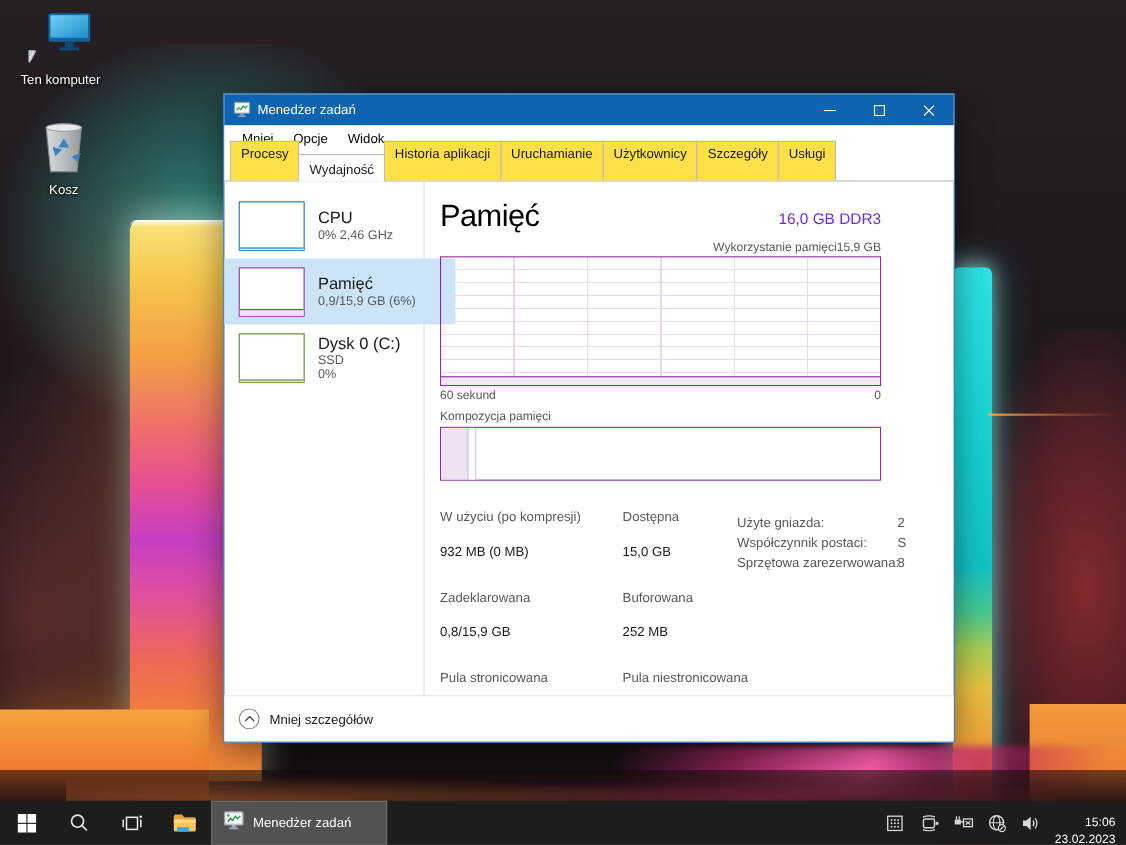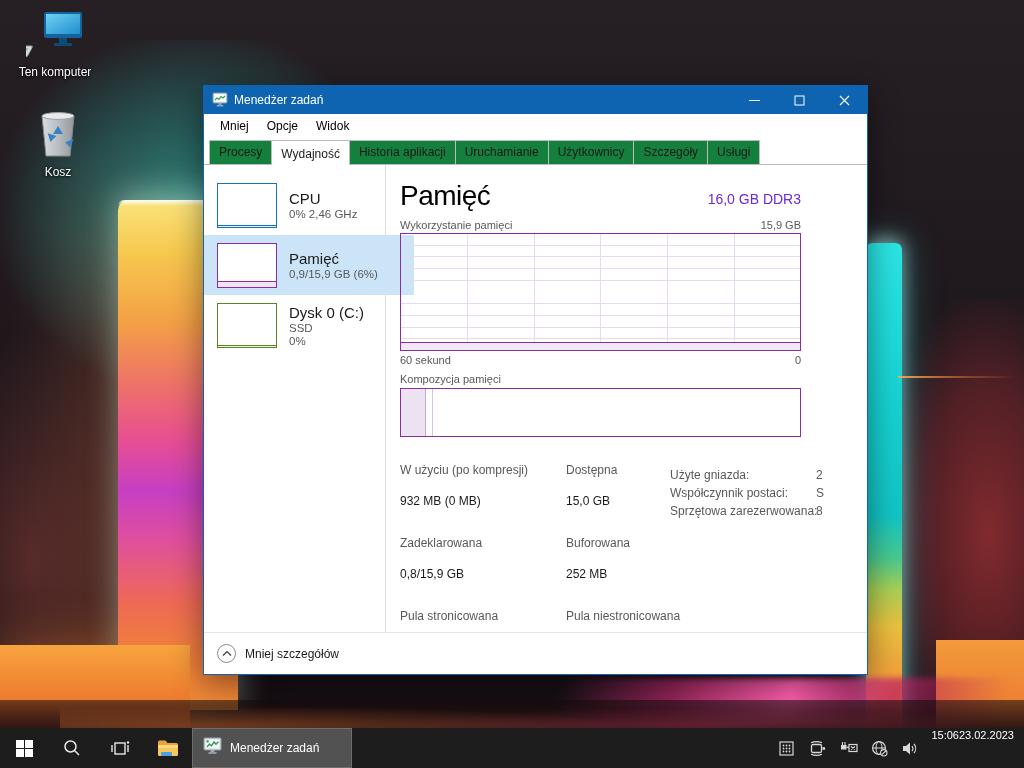--- a/index.html
+++ b/index.html
@@ -47,43 +47,43 @@
     border:1px solid #0f64b1; display:flex; flex-direction:column; box-shadow:0 8px 30px rgba(0,0,0,.45); }
   .titlebar { height:28px; background:#0f64b1; display:flex; align-items:center; color:#fff; flex:0 0 auto; }
   .titlebar .ticon { margin:0 6px 0 8px; display:flex; }
   .titlebar .ttext { font-size:12px; }
   .titlebar .tspace { flex:1; }
   .cap-btn { width:45px; height:28px; display:flex; align-items:center; justify-content:center; color:#fff; font-size:13px; }
   .cap-btn svg { display:block; }
   .menubar { height:24px; background:#fff; display:flex; align-items:center; padding-left:7px; flex:0 0 auto; }
   .menubar .mitem { font-size:12px; color:#000; padding:3px 9px; }
   .tabstrip { height:27px; background:#fff; display:flex; align-items:flex-end; padding-left:5px; border-bottom:1px solid #bcbcbc; flex:0 0 auto; }
-  .tab { font-size:12px; color:#1a1a1a; background:#15803d; border:1px solid #bcbcbc; border-bottom:none;
-    padding:4px 9px 4px 9px; margin-right:-1px; height:24px; white-space:nowrap; }
+  .tab { font-size:12px; color:#1a1a1a; background:#fde047; border:1px solid #bcbcbc; border-bottom:none;
+    padding:4px 9px 4px 9px; margin-right:-1px; height:36px; white-space:nowrap; }
   .tab.active { background:#fff; height:25px; padding-top:6px; position:relative; z-index:2; margin-bottom:-1px; }
 
   .content { flex:1 1 auto; display:flex; min-height:0; }
   .sidebar { width:182px; border-right:1px solid #dcdcdc; padding-top:10px; flex:0 0 auto; }
   .sb-item { height:60px; display:flex; align-items:center; padding-left:13px; gap:12px; width:210px; }
   .sb-item.selected { background:#cbe4f7; }
   .thumb { width:60px; height:45px; background:#fff; position:relative; flex:0 0 auto; }
   .thumb-cpu { border:1px solid #1375b7; }
   .thumb-cpu .usage { position:absolute; left:0; right:0; bottom:0; height:2px; border-top:1px solid #1375b7; background:#e8f2fa; }
   .thumb-mem { border:1px solid #8a2da2; }
   .thumb-mem .usage { position:absolute; left:0; right:0; bottom:0; height:6px; border-top:1px solid #8a2da2; background:#f0e3f4; }
   .thumb-disk { border:1px solid #5a8423; }
   .thumb-disk .usage { position:absolute; left:0; right:0; bottom:0; height:2px; border-top:1px solid #5a8423; background:#eef4e6; }
   .sb-line1 { font-size:15px; color:#1a1a1a; }
   .sb-line2, .sb-line3 { font-size:11.5px; color:#58585a; margin-top:1px; }
 
   .main { flex:1 1 auto; padding:17px 0 0 14px; position:relative; overflow:hidden; }
   .m-head { width:401px; display:flex; align-items:flex-end; justify-content:space-between; }
   .m-title { font-size:28px; font-weight:400; color:#000; letter-spacing:-.5px; line-height:1; }
   .m-sub { font-size:14px; color:#6d28d9; padding-bottom:3px; }
-  .m-graphlabels { width:401px; display:flex; justify-content:space-between; font-size:11px; color:#58585a; margin-top:9px; }
+  .m-graphlabels { width:401px; display:flex; justify-content:flex-end; font-size:11px; color:#58585a; margin-top:9px; }
   .graph { width:401px; height:118px; border:1px solid #8a2da2; margin-top:2px; position:relative; background:
       repeating-linear-gradient(to right, transparent 0px, transparent 65.8px, #e9d9ef 65.8px, #e9d9ef 66.8px),
       repeating-linear-gradient(to bottom, transparent 0px, transparent 10.7px, #e9d9ef 10.7px, #e9d9ef 11.7px); }
   .graph .fill { position:absolute; left:0; right:0; bottom:0; height:8px; background:#f2e8f5; border-top:1px solid #8a2da2; }
   .m-axis { width:401px; display:flex; justify-content:space-between; font-size:11px; color:#58585a; margin-top:3px; }
   .m-complabel { font-size:11px; color:#58585a; margin-top:7px; }
   .compbar { width:401px; height:49px; border:1px solid #8a2da2; margin-top:3px; display:flex; background:#fff; }
   .compbar .seg-inuse { width:25px; background:#ece2f2; border-right:1px solid #c9a4d8; }
   .compbar .seg-mod { width:7px; background:#fff; border-right:1px solid #d9c0e5; }
 
@@ -99,21 +99,21 @@
   .footer .flabel { font-size:12px; color:#1a1a1a; }
 
   
   .taskbar { position:absolute; left:0; bottom:0; width:1024px; height:40px; background:#1d1d1d; display:flex; align-items:stretch; z-index:10; }
   .tb-btn { width:48px; display:flex; align-items:center; justify-content:center; flex:0 0 auto; }
   .tb-task { width:160px; display:flex; align-items:center; gap:8px; padding:0 10px; background:#525252; border:1px solid #6e6e6e; flex:0 0 auto; }
   .tb-task .tb-label { font-size:12px; color:#fff; white-space:nowrap; }
   .tb-spacer { flex:1 1 auto; }
   .tray { display:flex; align-items:center; gap:9px; padding-right:6px; flex:0 0 auto; }
   .tray-ic { width:22px; display:flex; align-items:center; justify-content:center; }
-  .clock { color:#fff; font-size:11px; text-align:right; line-height:1.35; padding:0 10px 0 4px; display:flex; flex-direction:row; justify-content:center; }
+  .clock { color:#fff; font-size:11px; text-align:right; line-height:1.35; padding:16px 10px 0 4px; display:flex; flex-direction:column; justify-content:center; }
 </style>
 </head>
 <body>
 
 <div class="desktop">
 
   <div class="wp-teal-glow"></div>
   <div class="wp-left-ambient"></div>
   <div class="wp-left-panel"></div>
   <div class="wp-red-glow"></div>

